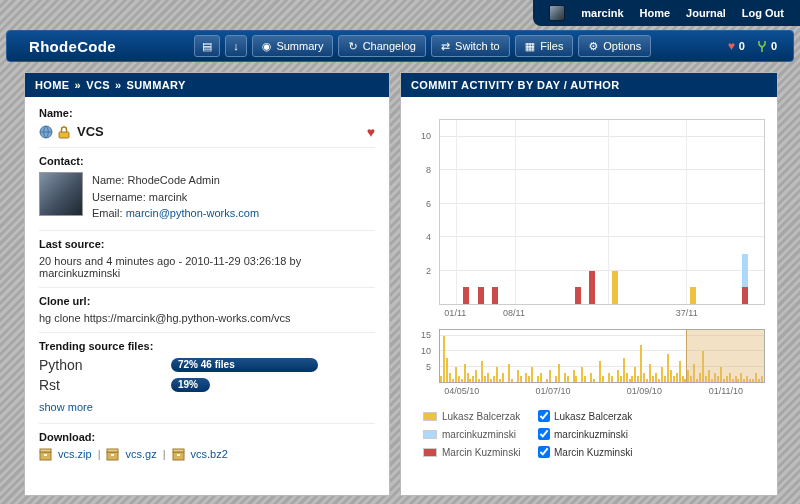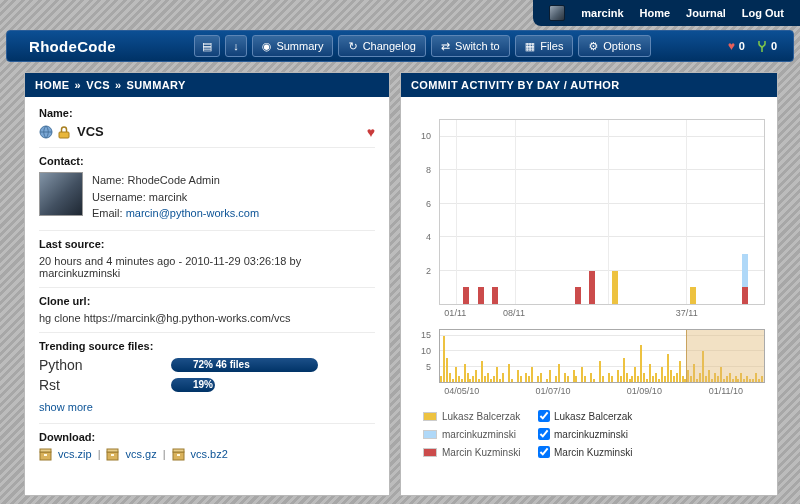--- a/index.html
+++ b/index.html
@@ -56,21 +56,21 @@
   .contact-avatar { width:44px; height:44px; flex:0 0 44px;
     background:linear-gradient(135deg,#8294a6 0%,#425061 55%,#1e2732 100%); border:1px solid #9a9a9a; }
   .contact-lines { font-size:11px; color:#333; line-height:1.5; }
   .link { color:#0c5396; font-weight:normal; cursor:pointer; text-decoration:none; }
   .trend-row { display:flex; align-items:center; margin:4px 0; }
   .trend-name { width:132px; font-size:14px; color:#333; }
   .trend-track { flex:1; }
   .trend-bar {
     height:14px; background:linear-gradient(#1c5089,#003367); border-radius:8px;
     color:#fff; font-size:10px; font-weight:bold;
-    display:flex; align-items:center; padding:0 22px; white-space:nowrap; min-width:24px;
+    display:flex; align-items:center; padding:0 7px; white-space:nowrap; min-width:24px;
   }
   .show-more { display:inline-block; margin-top:3px; font-size:11px; }
   .downloads-row, .feeds-row { display:flex; align-items:center; gap:6px; font-size:11px; }
   .sep { color:#888; }
   .inline-icon { display:inline-flex; align-items:center; }
 
   .panel-body-right { padding:8px 10px 0; }
   .chart-wrap { position:relative; margin-left:28px; width:326px; }
   .chart-wrap.main { margin-top:14px; }
   .chart-wrap.ov { margin-top:10px; }

